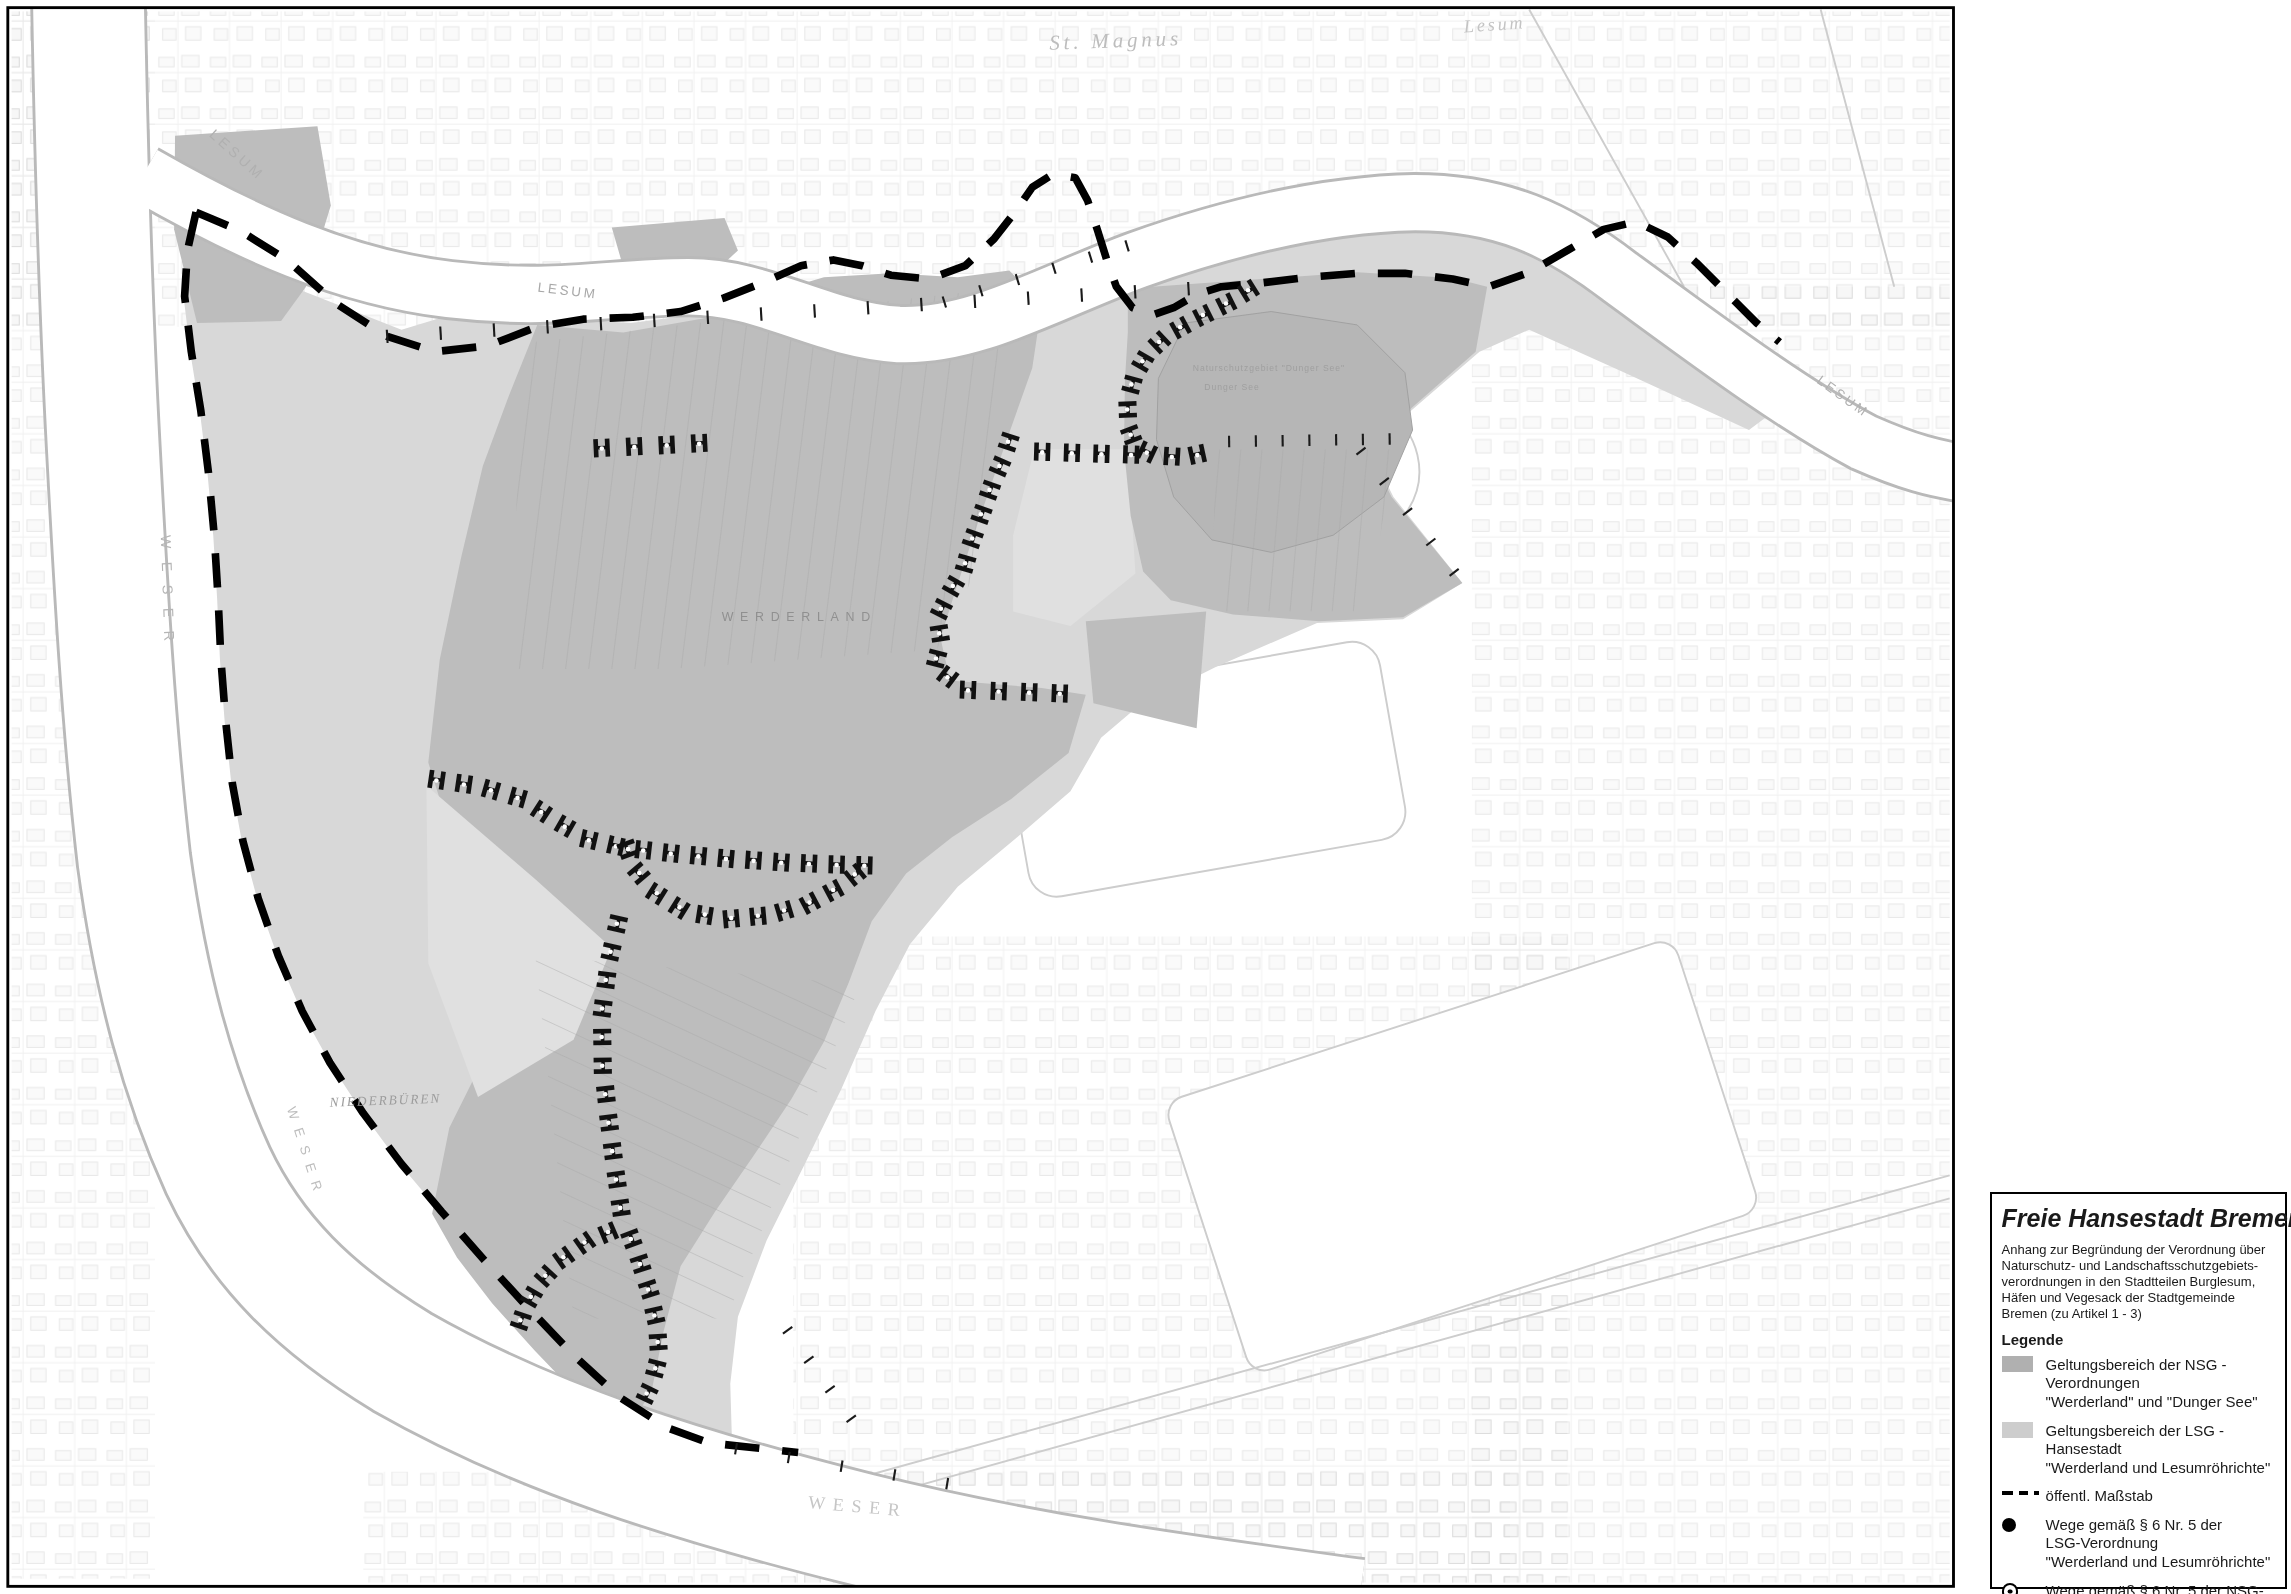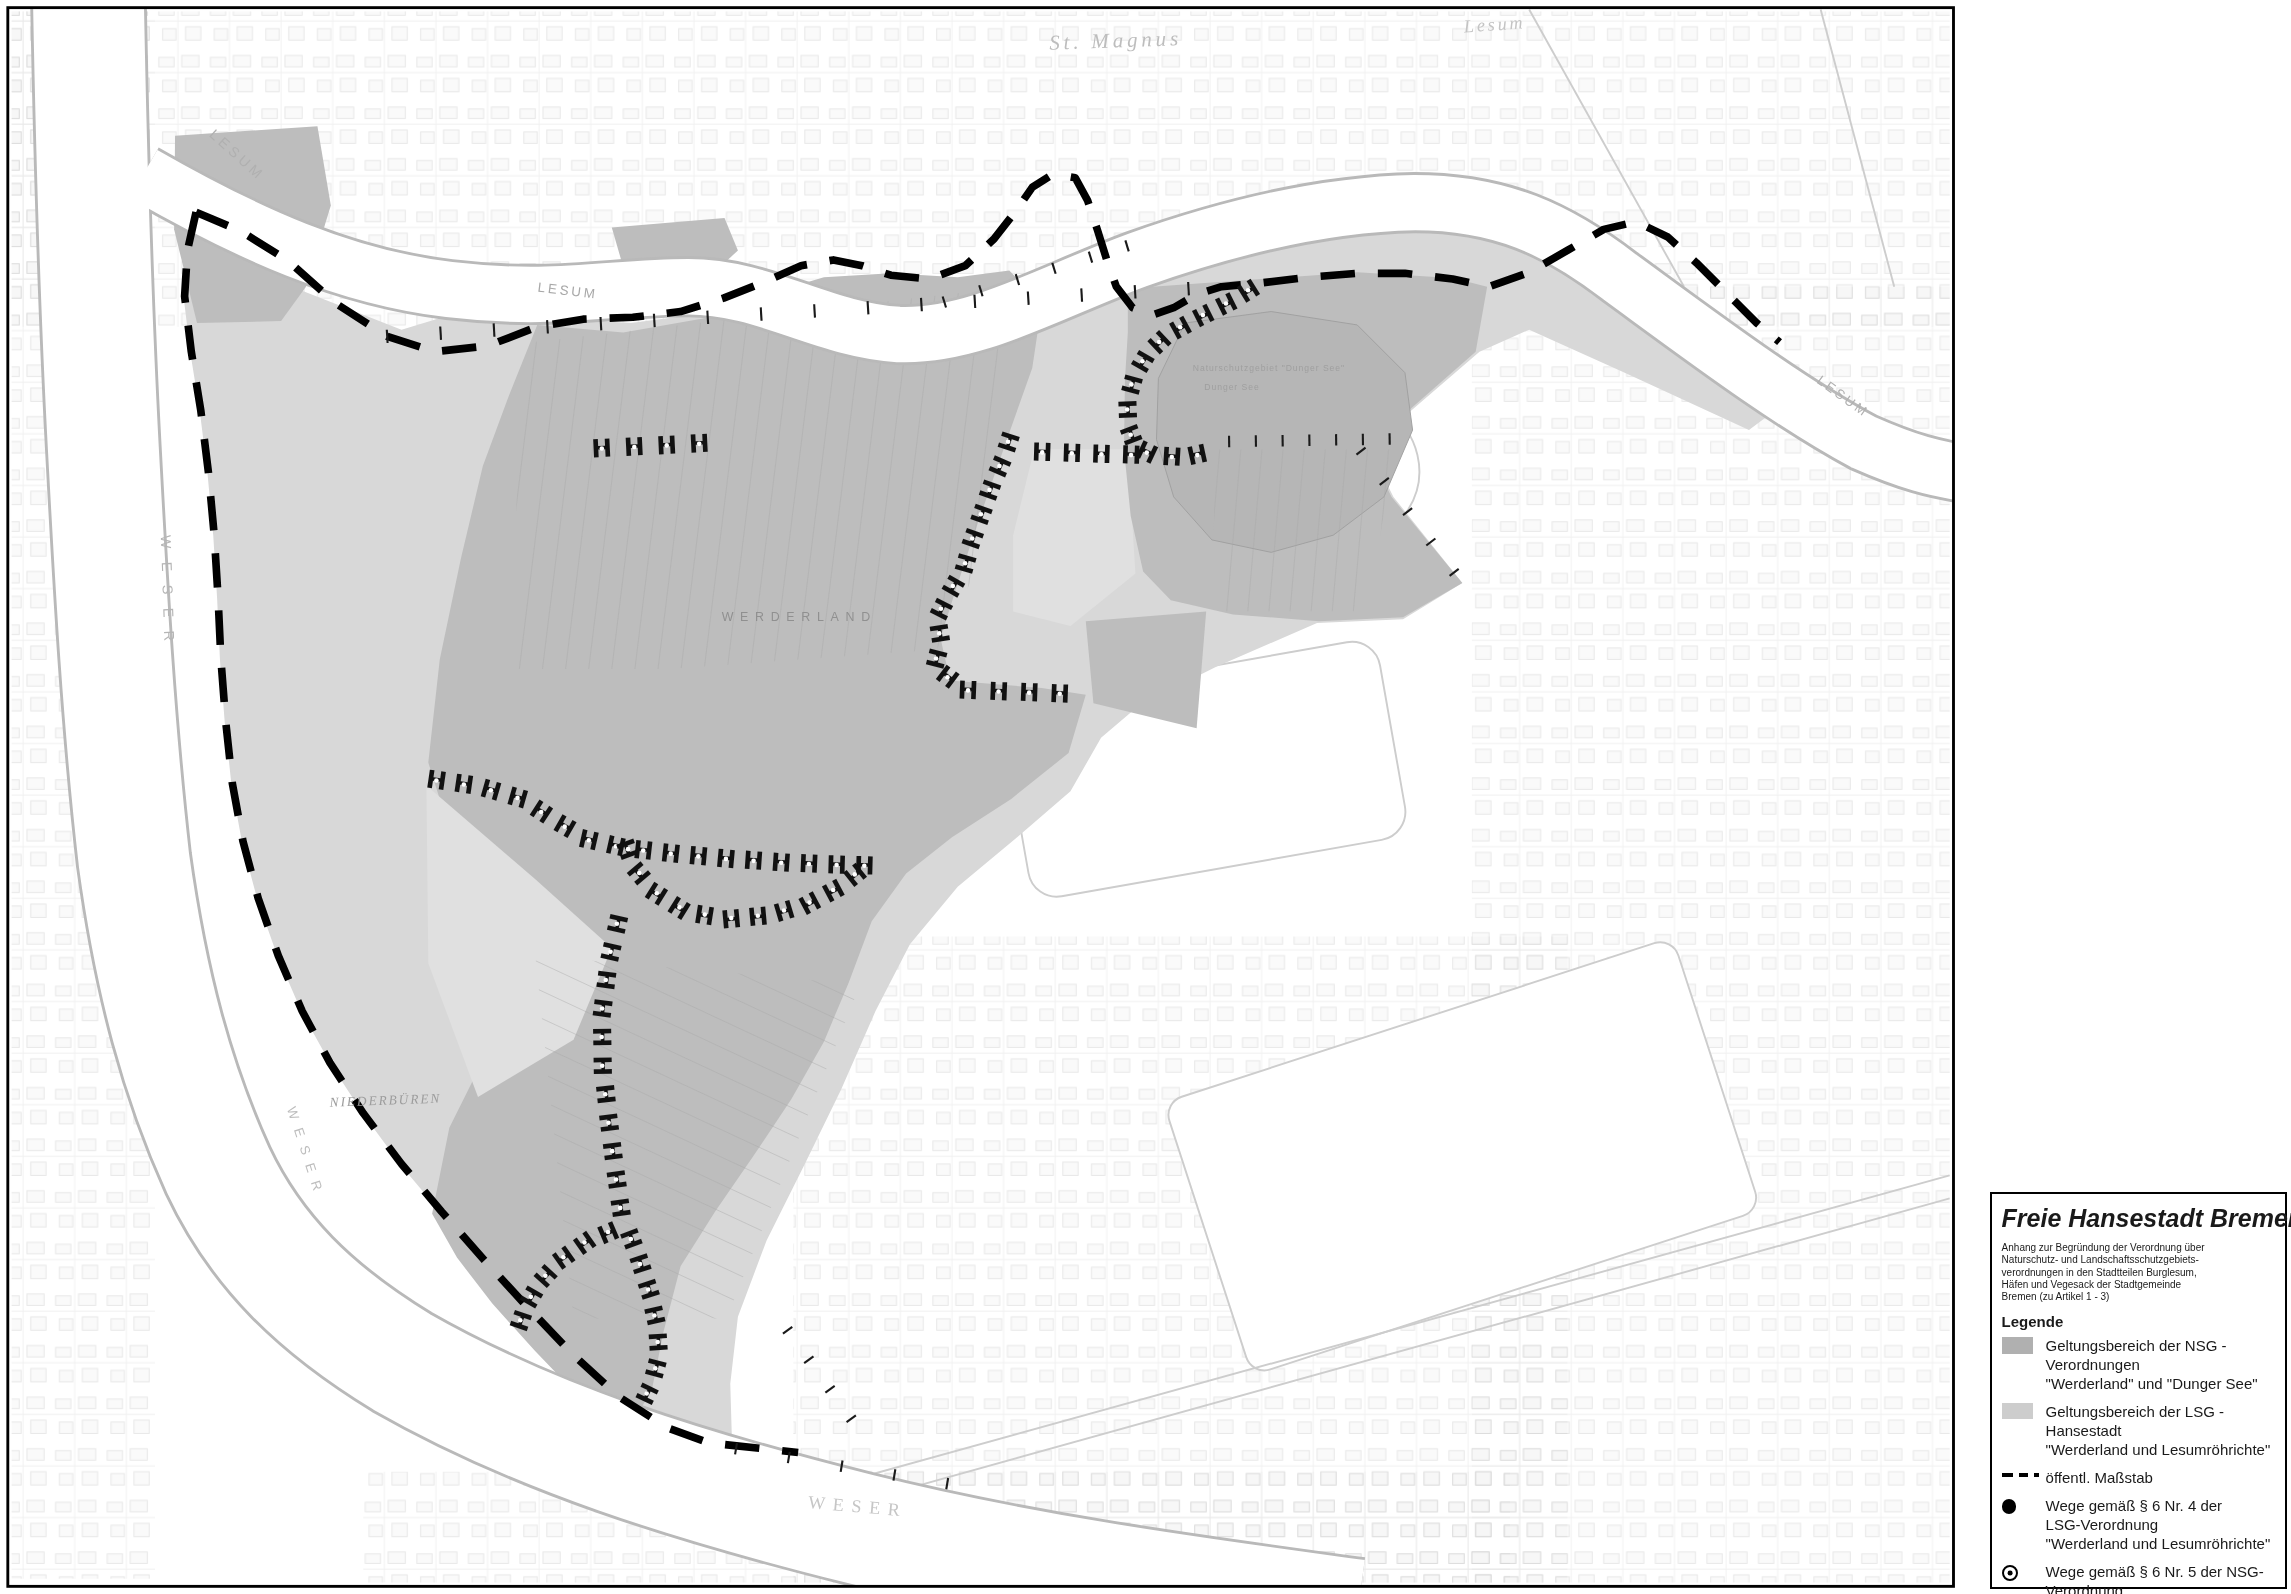--- a/index.html
+++ b/index.html
@@ -5,21 +5,21 @@
   html,body{margin:0;padding:0;background:#ffffff;}
   #stage{position:relative;width:2291px;height:1594px;background:#ffffff;overflow:hidden;
          font-family:"Liberation Sans",sans-serif;}
   #map-svg{position:absolute;left:0;top:0;}
   
   #legend{position:absolute;left:1990px;top:1192px;width:297px;height:397px;
           background:#ffffff;border:2.9px solid #000;box-sizing:border-box;
           padding:9.6px 7.6px 0 9.6px;color:#1a1a1a;}
   #legend .title{font-size:25px;font-weight:bold;font-style:italic;letter-spacing:0px;
                  margin:0 0 9.6px 0;white-space:nowrap;}
-  #legend .intro{font-size:10px;line-height:1.22;white-space:pre-line;margin-bottom:9.6px;}
+  #legend .intro{font-size:13px;line-height:1.22;white-space:pre-line;margin-bottom:9.6px;}
   #legend .heading{font-size:15px;font-weight:bold;margin-bottom:7.6px;}
   .lg-item{display:flex;align-items:flex-start;margin-bottom:9.6px;}
   .lg-sym{width:44px;flex:0 0 44px;display:flex;align-items:center;justify-content:flex-start;}
   .lg-text{font-size:15px;line-height:1.25;white-space:pre-line;}
   .swatch{width:31px;height:16.3px;display:inline-block;}
   .dash-sym{display:flex;align-items:center;gap:5.7px;margin-top:3.8px;}
   .dash-sym i{display:inline-block;height:3.8px;background:#000;}
   .dot-sym{width:14.3px;height:14.3px;border-radius:50%;background:#000;margin-top:1.9px;}
   .cdot-sym{width:12.4px;height:12.4px;border-radius:50%;border:2.4px solid #000;background:#fff;
             position:relative;margin-top:1.9px;}
@@ -519,21 +519,21 @@
             <i style="width:4.8px"></i>
         </span>
       </span>
       <span class="lg-text">öffentl. Maßstab</span>
     </div>
 
     <div class="lg-item">
       <span class="lg-sym">
           <span class="dot-sym"></span>
         </span>
-      <span class="lg-text">Wege gemäß § 6 Nr. 4 der
+      <span class="lg-text">Wege gemäß § 6 Nr. 5 der
 LSG-Verordnung
 "Werderland und Lesumröhrichte"</span>
     </div>
 
     <div class="lg-item">
       <span class="lg-sym">
           <span class="cdot-sym"></span>
         </span>
       <span class="lg-text">Wege gemäß § 6 Nr. 5 der NSG-Verordnung
 "Werderland" bzw. § 4 Nr. 1 der NSG - Verordnung

